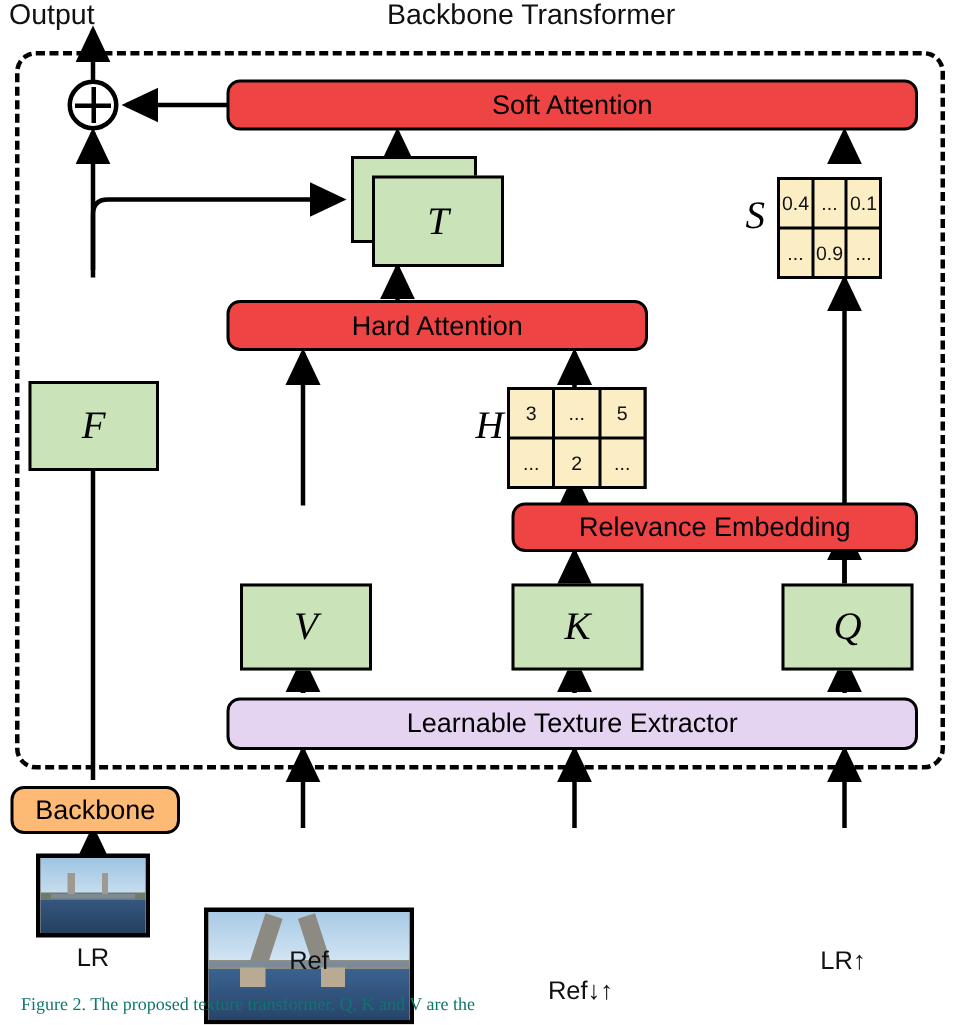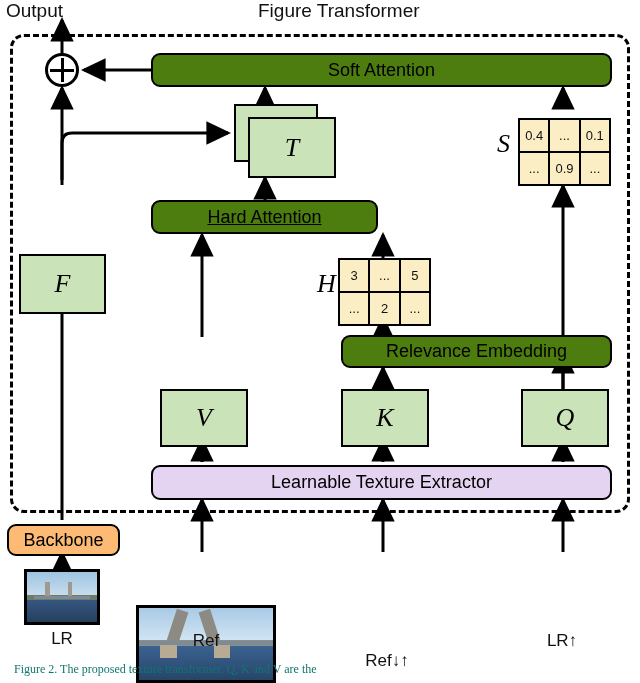--- a/index.html
+++ b/index.html
@@ -61,21 +61,21 @@
     align-items:center;
     justify-content:center;
   }
   .sbox{
     box-sizing:border-box;
     border:2.5px solid #000;
     display:flex;
     align-items:center;
     justify-content:center;
   }
-  .peach{background:#4d7c0f;}
+  .peach{background:#ef4444;}
   .green{background:#cbe3b8;}
   .purple{background:#e5d3f2;}
   .blue{background:#fdba74;}
 
   
   .matrix{
     box-sizing:border-box;
     border:2.5px solid #000;
     display:grid;
     background:#000;
@@ -185,44 +185,44 @@
 
     <g stroke="#000" stroke-width="3" fill="none">
       <path d="M563,390 L563,352"></path>
       <path d="M202,440 L202,462"></path>
     </g>
   </svg>
 
   <div class="abs dashbox" style="left:10px;top:34px;width:620px;height:479px;"></div>
 
   <div class="abs toplabel" style="left:6px;top:0px;">Output</div>
-  <div class="abs toplabel" style="left:258px;top:0px;">Figure Transformer</div>
+  <div class="abs toplabel" style="left:258px;top:0px;">Backbone Transformer</div>
 
   <div class="abs pluscircle" style="left:45px;top:53px;width:34px;height:34px;"></div>
 
   <div class="abs rbox peach" style="left:151px;top:53px;width:461px;height:34px;">
     <span class="boxlabel">Soft Attention</span>
   </div>
 
   <div class="abs sbox green" style="left:234px;top:104px;width:84px;height:58px;"></div>
   <div class="abs sbox green" style="left:248px;top:117px;width:88px;height:61px;">
     <span class="mathlabel">T</span>
   </div>
 
   <div class="abs mathlabel" style="left:497px;top:129px;">S</div>
-  <div class="abs matrix" style="left:518px;top:118px;width:93px;height:68px;grid-template-columns:repeat(3,1fr);grid-template-rows:repeat(2,1fr);">
+  <div class="abs matrix" style="left:518px;top:118px;width:70px;height:68px;grid-template-columns:repeat(3,1fr);grid-template-rows:repeat(2,1fr);">
     <div class="cell">0.4</div>
     <div class="cell">...</div>
     <div class="cell">0.1</div>
     <div class="cell">...</div>
     <div class="cell">0.9</div>
     <div class="cell">...</div>
   </div>
 
-  <div class="abs rbox peach" style="left:151px;top:200px;width:227px;height:34px;text-decoration:underline;">
+  <div class="abs rbox peach" style="left:151px;top:200px;width:281px;height:34px;">
     <span class="boxlabel">Hard Attention</span>
   </div>
 
   <div class="abs mathlabel" style="left:317px;top:269px;">H</div>
   <div class="abs matrix" style="left:338px;top:258px;width:93px;height:68px;grid-template-columns:repeat(3,1fr);grid-template-rows:repeat(2,1fr);">
     <div class="cell">3</div>
     <div class="cell">...</div>
     <div class="cell">5</div>
     <div class="cell">...</div>
     <div class="cell">2</div>

